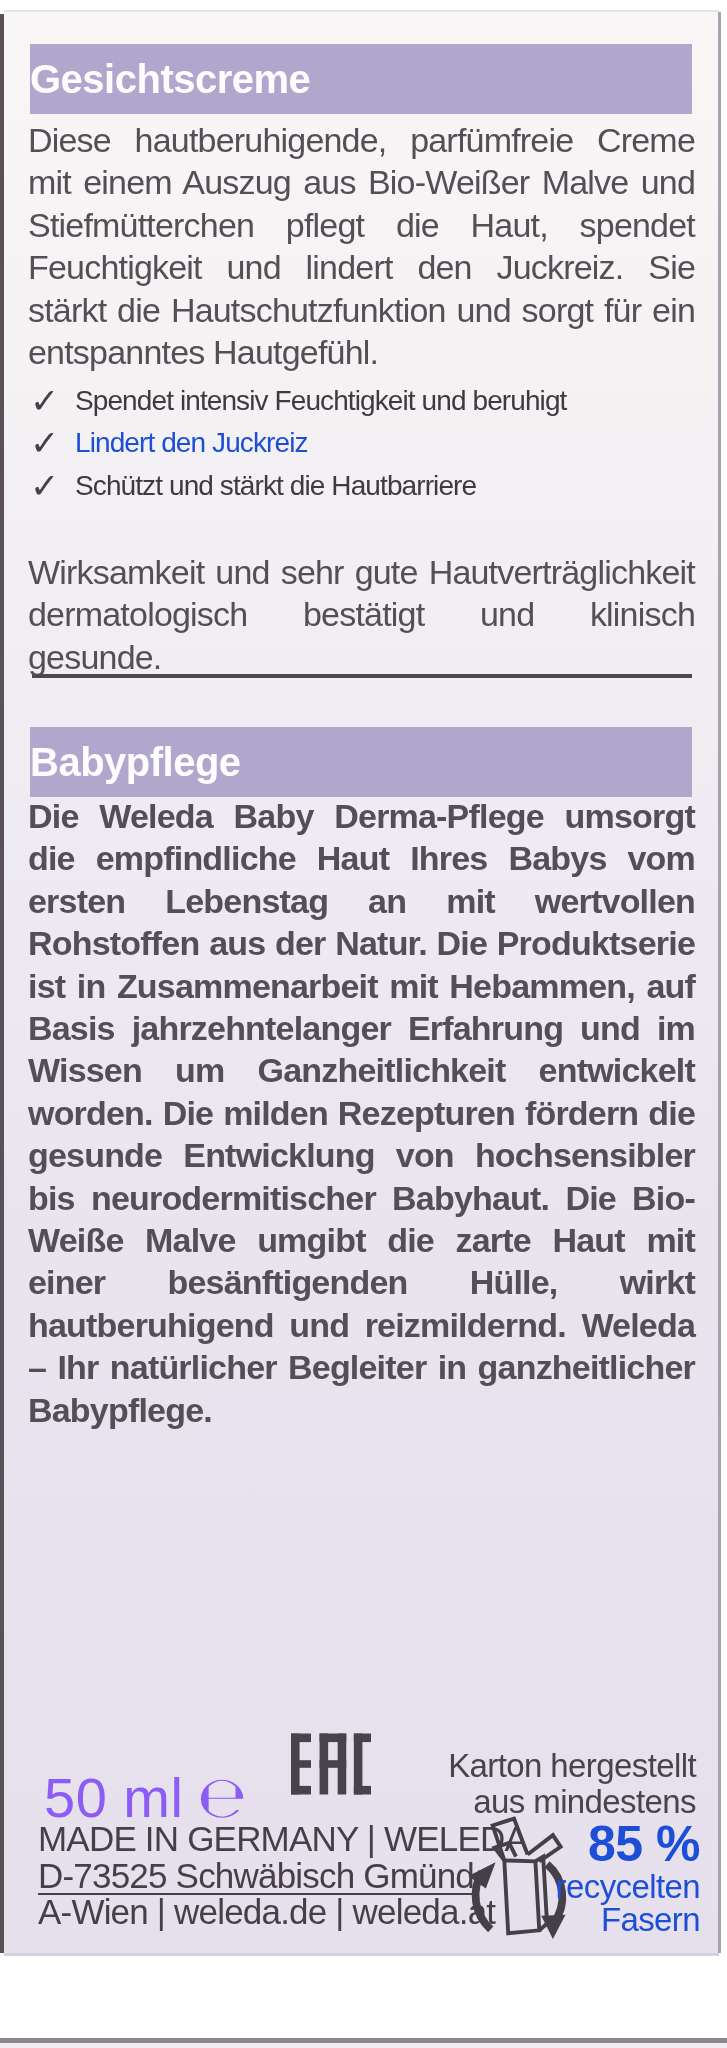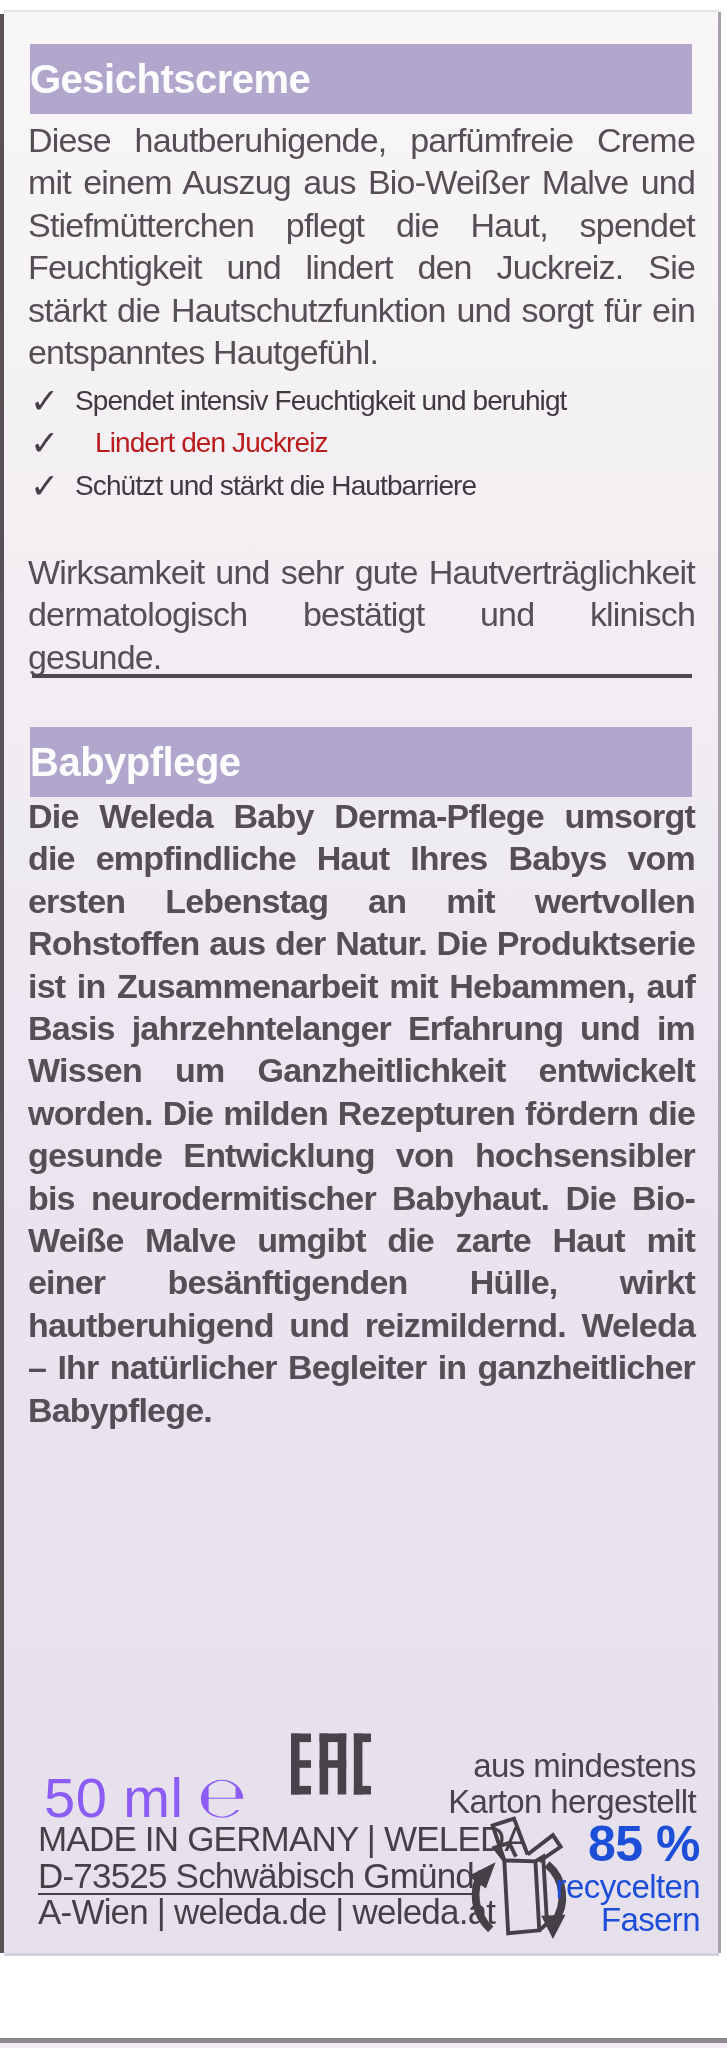--- a/index.html
+++ b/index.html
@@ -90,21 +90,21 @@
 
   <div class="para para1">Diese hautberuhigende, parfümfreie Creme mit einem Auszug aus Bio-Weißer Malve und Stiefmütterchen pflegt die Haut, spendet Feuchtigkeit und lindert den Juckreiz. Sie stärkt die Hautschutzfunktion und sorgt für ein entspanntes Hautgefühl.</div>
 
   <div class="bullets">
     <div class="bullet">
       <span class="check">✓</span>
       <div class="btxt" style="color:#3f3941;">Spendet intensiv Feuchtigkeit und beruhigt</div>
     </div>
     <div class="bullet">
       <span class="check">✓</span>
-      <div class="btxt" style="color:#b91c1c;margin-left:20px;">Lindert den Juckreiz</div>
+      <div class="btxt" style="color:#1d4ed8;">Lindert den Juckreiz</div>
     </div>
     <div class="bullet">
       <span class="check">✓</span>
       <div class="btxt" style="color:#3f3941;">Schützt und stärkt die Hautbarriere</div>
     </div>
   </div>
 
   <div class="para footnote">Wirksamkeit und sehr gute Hautverträglichkeit dermatologisch bestätigt und klinisch gesunde.</div>
 
   <div class="divider"></div>
@@ -132,22 +132,22 @@
         <rect x="30" y="0" width="28" height="9"></rect>
           <rect x="30" y="28" width="28" height="8"></rect>
         <rect x="66" y="0" width="9" height="64"></rect>
           <rect x="66" y="0" width="18" height="9"></rect>
         <rect x="66" y="55" width="18" height="9"></rect>
       </g>
     </svg>
   </div>
 
   <div class="carton-note" style="color:#4a434b;">
+    <div>Karton hergestellt</div>
     <div>aus mindestens</div>
-    <div>Karton hergestellt</div>
   </div>
 
   <div class="made-block" style="color:#473f47;">
     <div>MADE IN GERMANY | WELEDA</div>
     <div class="addr">D-73525 Schwäbisch Gmünd</div>
     <div>A-Wien | weleda.de | weleda.at</div>
   </div>
 
   <div class="recycle">
     <svg width="126" height="136" viewBox="0 0 126 140">

